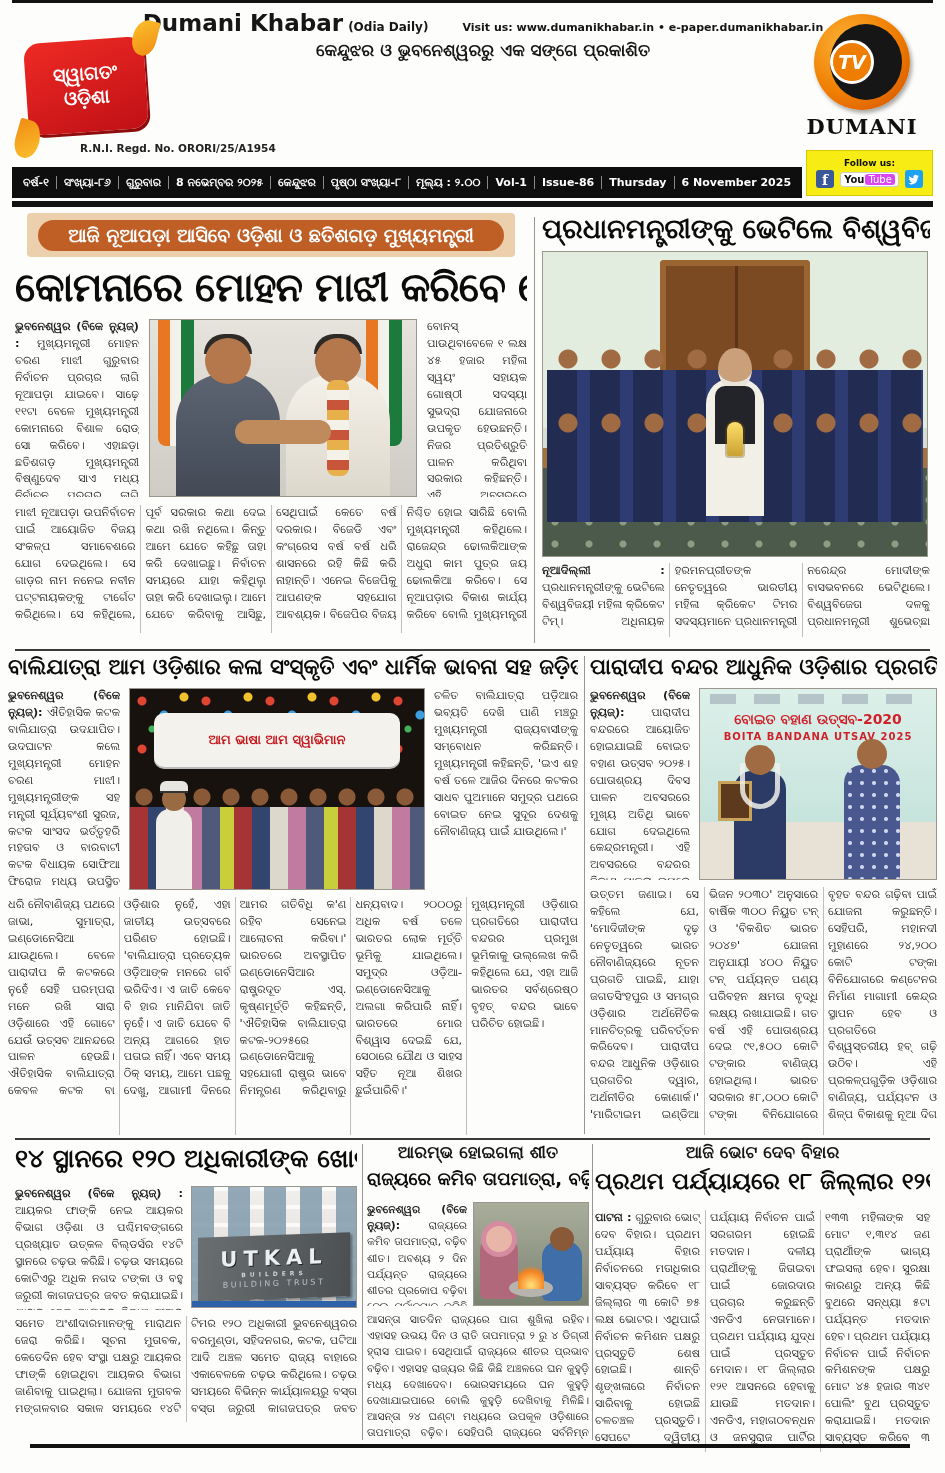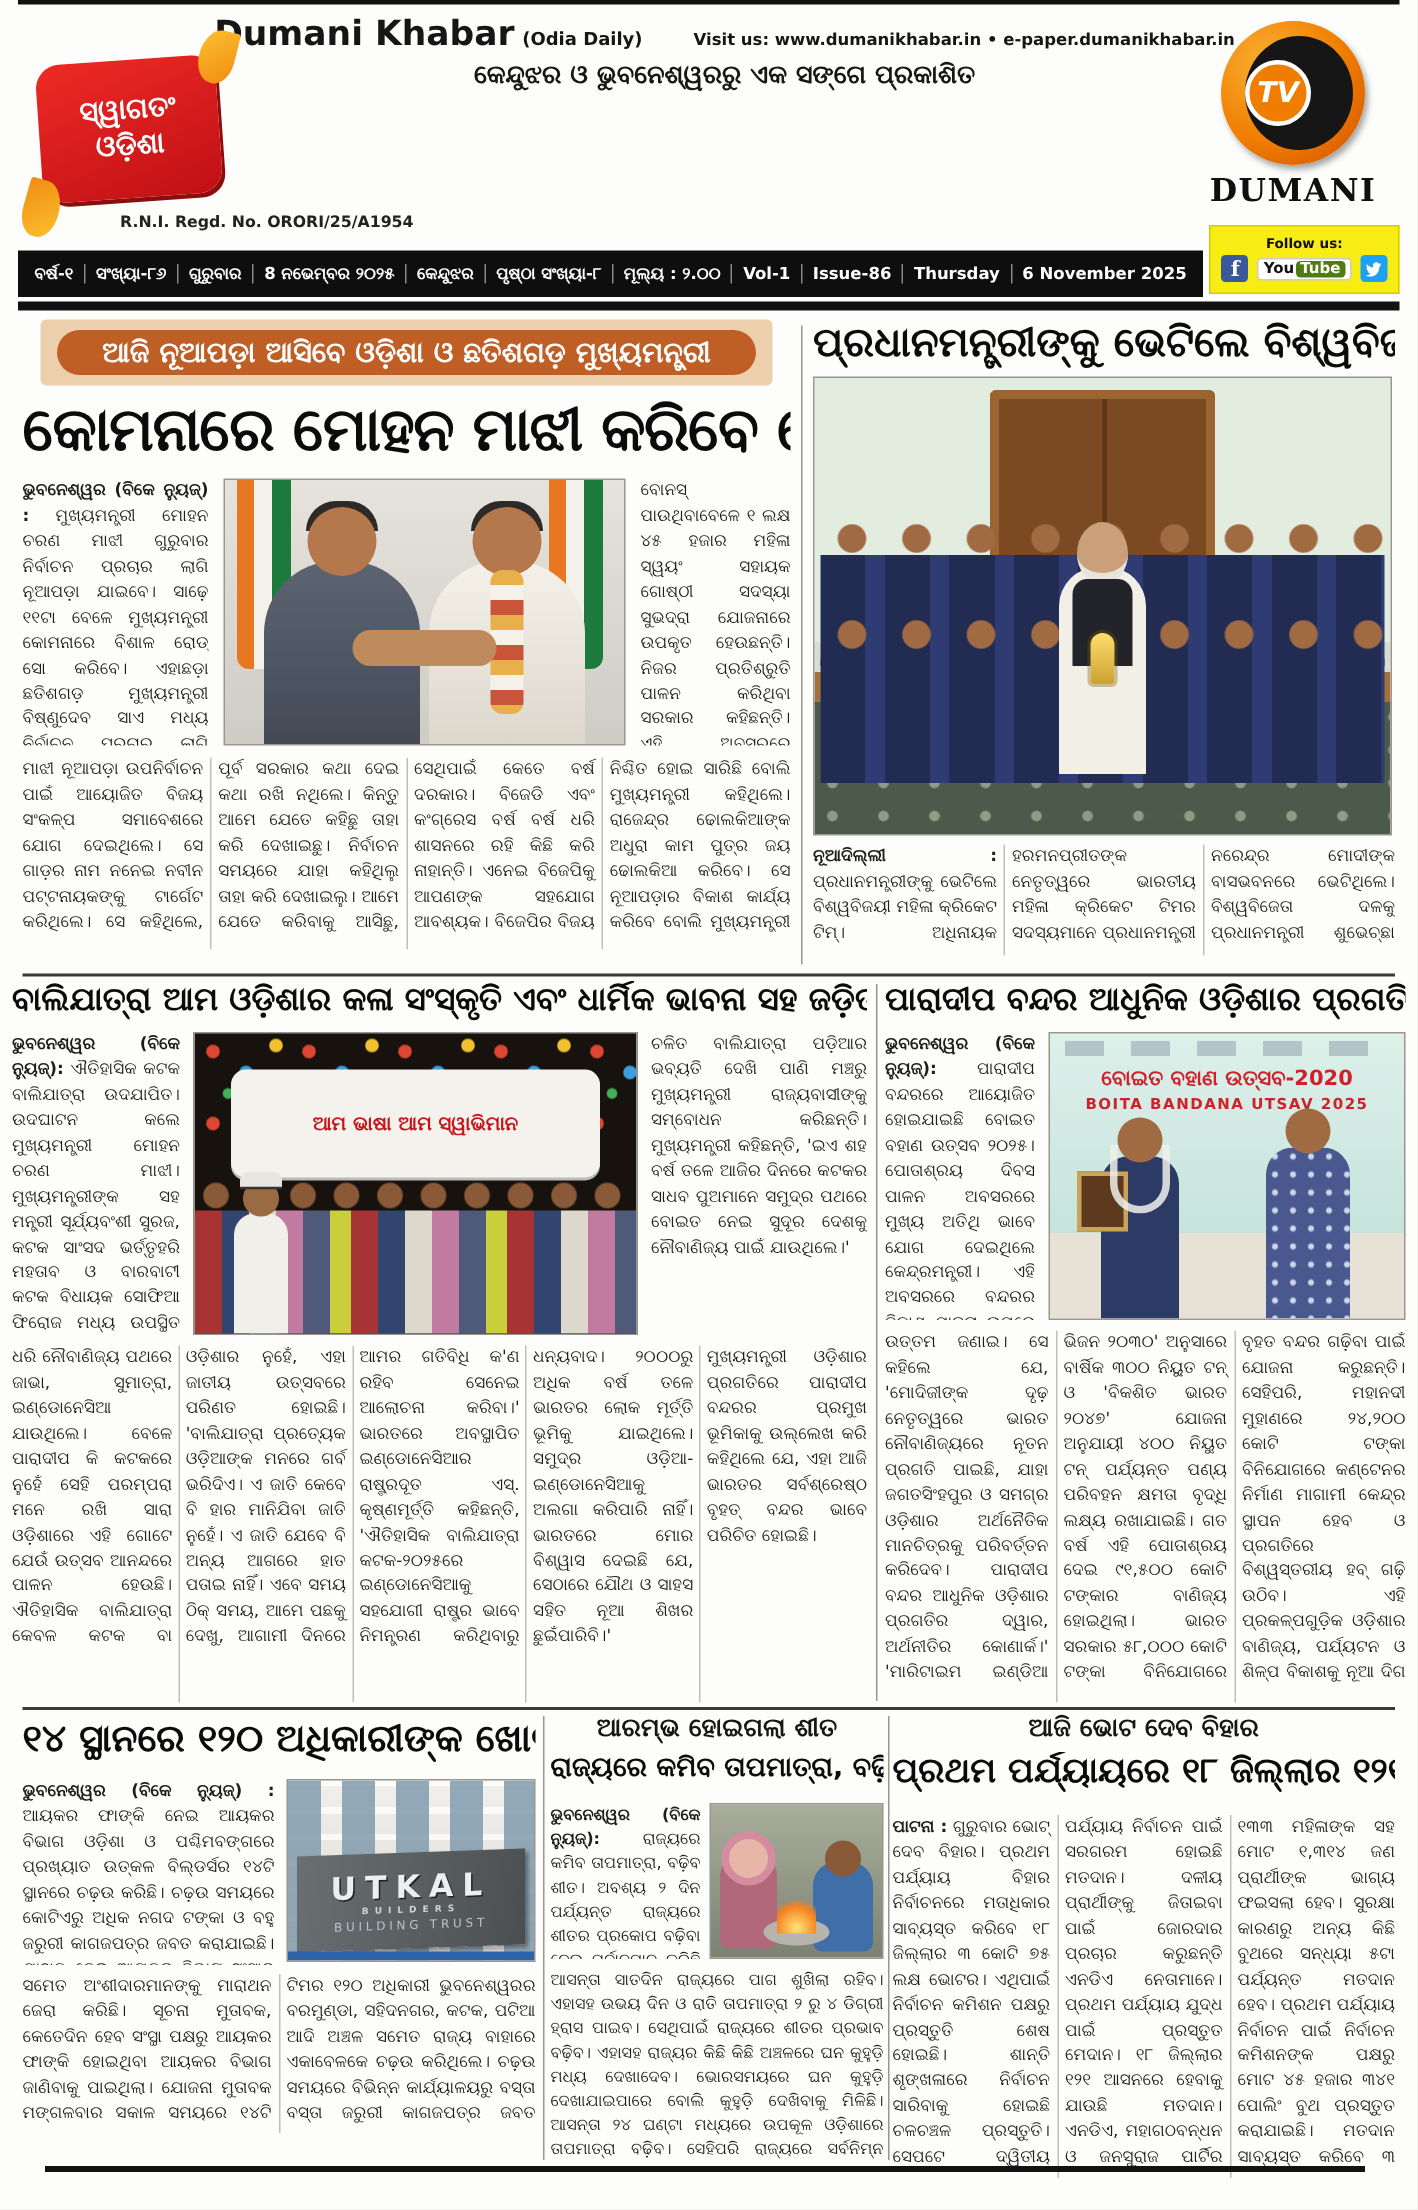--- a/index.html
+++ b/index.html
@@ -27,21 +27,21 @@
   .tv-circle { position:relative; width:96px; height:96px; margin:0 auto; border-radius:50%; background:radial-gradient(circle at 32% 30%,#fbb034,#ef7d00 55%,#cf4c00); box-shadow:2px 3px 4px rgba(0,0,0,.35); }
   .tv-in-black { position:absolute; right:8px; top:10px; width:72px; height:76px; border-radius:50%; background:#161616; }
   .tv-badge { position:absolute; left:16px; top:26px; width:44px; height:44px; border-radius:50%; border:3px solid #fff; background:#ef7d00; color:#fff; font-weight:800; font-style:italic; font-size:19px; display:flex; align-items:center; justify-content:center; }
   .tv-brand { margin-top:4px; font-family:"DejaVu Serif","Liberation Serif",serif; font-weight:800; font-size:21px; letter-spacing:1px; color:#101010; }
   .socialbox { left:806px; top:150px; width:127px; height:46px; background:#f7ec13; border:1px solid #d8ca00; display:flex; flex-direction:column; align-items:center; justify-content:center; gap:2px; }
   .followus { font-size:9px; font-weight:800; color:#111; }
   .socialrow { display:flex; align-items:center; gap:6px; }
   .icn-fb { width:18px; height:18px; background:#3b5998; color:#fff; font-weight:800; font-family:"DejaVu Serif",serif; font-size:14px; display:flex; align-items:flex-end; justify-content:center; border-radius:3px; line-height:1; padding-bottom:1px; }
   .icn-yt { display:flex; align-items:center; gap:1px; background:#fff; border-radius:3px; padding:1px 3px; border:1px solid #ccc; }
   .yt-you { font-size:10px; font-weight:800; color:#111; }
-  .yt-tube { font-size:10px; font-weight:700; color:#fff; background:#4d7c0f; border-radius:3px; padding:0 3px; }
+  .yt-tube { font-size:10px; font-weight:400; color:#fff; background:#d946ef; border-radius:3px; padding:0 3px; }
   .icn-tw { width:18px; height:18px; background:#1da1f2; border-radius:3px; display:flex; align-items:center; justify-content:center; }
   .icn-tw svg { width:13px; height:13px; fill:#fff; }
   .infobar { left:12px; top:167px; width:790px; height:31px; background:#0e0e0e; display:flex; align-items:center; padding:0 4px; overflow:hidden; }
   .ib-item { color:#fff; font-size:11px; font-weight:700; padding:0 7px; white-space:nowrap; border-right:1px solid #888; }
   .ib-item:last-child { border-right:none; }
 
   
   .kicker-band { margin:0 12px; height:44px; background:#ecd0ae; border-radius:4px; display:flex; align-items:center; justify-content:center; }
   .kicker-pill { background:#bf5f26; border-radius:24px; padding:4px 30px; color:#fff; font-weight:800; font-size:19px; white-space:nowrap; }
   .hl { font-weight:800; text-align:center; color:#0b0b0b; white-space:nowrap; overflow:hidden; }
@@ -100,21 +100,21 @@
 
   
   .art-balijatra { position:absolute; left:0; top:0; width:570px; }
   .hl-mid { font-size:21.5px; height:30px; }
   .bali-row1 { display:flex; gap:9px; margin-top:4px; height:202px; }
   .bali-c1 { width:112px; }
   .bali-c3 { flex:1; }
   .bali-row2 { margin-top:7px; height:238px; }
   .photoC { width:296px; height:202px; background:#17120d; }
   .pC-sky { position:absolute; left:0; right:0; top:0; height:66px; background-image:radial-gradient(circle at 12px 12px,#e04432 4px,transparent 5px),radial-gradient(circle at 34px 26px,#3aa0e0 4px,transparent 5px),radial-gradient(circle at 54px 8px,#f2c12e 4px,transparent 5px),radial-gradient(circle at 22px 40px,#43b05c 3px,transparent 4px); background-size:64px 48px; }
-  .pC-arch { position:absolute; left:8%; right:8%; top:24px; height:72px; background:#f4f2ec; border-radius:10px; display:flex; align-items:center; justify-content:center; box-shadow:0 2px 0 #bbb; }
+  .pC-arch { position:absolute; left:8%; right:8%; top:24px; height:54px; background:#f4f2ec; border-radius:10px; display:flex; align-items:center; justify-content:center; box-shadow:0 2px 0 #bbb; }
   .pC-banner { color:#c4161c; font-weight:800; font-size:13px; white-space:nowrap; overflow:hidden; }
   .pC-crowd { position:absolute; left:0; right:0; bottom:0; height:104px; }
   .pC-crowd .heads { height:22px; background-image:radial-gradient(circle at 14px 12px,#8a5a38 8px,transparent 9px); background-size:29px 22px; background-repeat:repeat-x; }
   .pC-crowd .bodies { height:82px; background:repeating-linear-gradient(90deg,#a63434 0 18px,#32456e 18px 36px,#ddd8cc 36px 54px,#c27ba0 54px 72px,#4f5a7a 72px 90px,#c8cf3a 90px 104px); }
   .pC-cop { position:absolute; left:26px; bottom:0; width:36px; height:80px; background:#f0efe9; border-radius:14px 14px 0 0; z-index:2; }
   .pC-cop:before { content:""; position:absolute; top:-22px; left:50%; transform:translateX(-50%); width:24px; height:24px; border-radius:50%; background:#9a6a42; }
   .pC-cop:after { content:""; position:absolute; top:-28px; left:50%; transform:translateX(-50%); width:28px; height:10px; border-radius:6px 6px 0 0; background:#e8e6e0; border-bottom:2px solid #333; }
 
   
   .art-paradip { position:absolute; left:582px; top:0; width:347px; }

